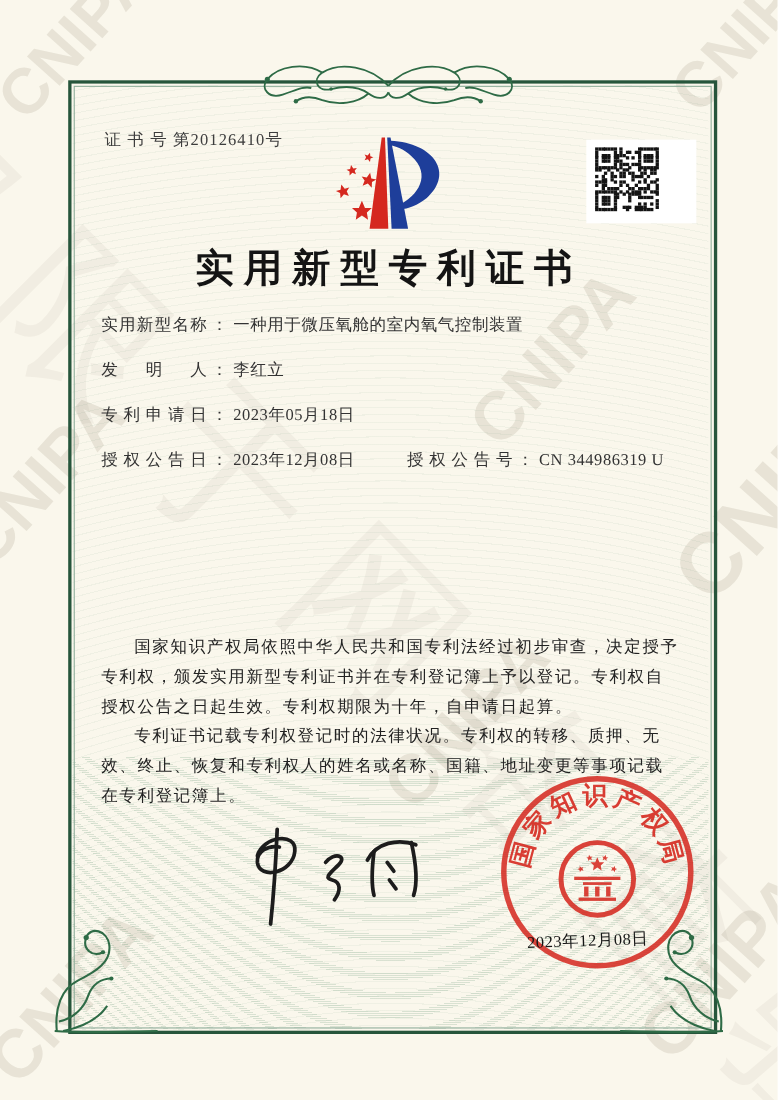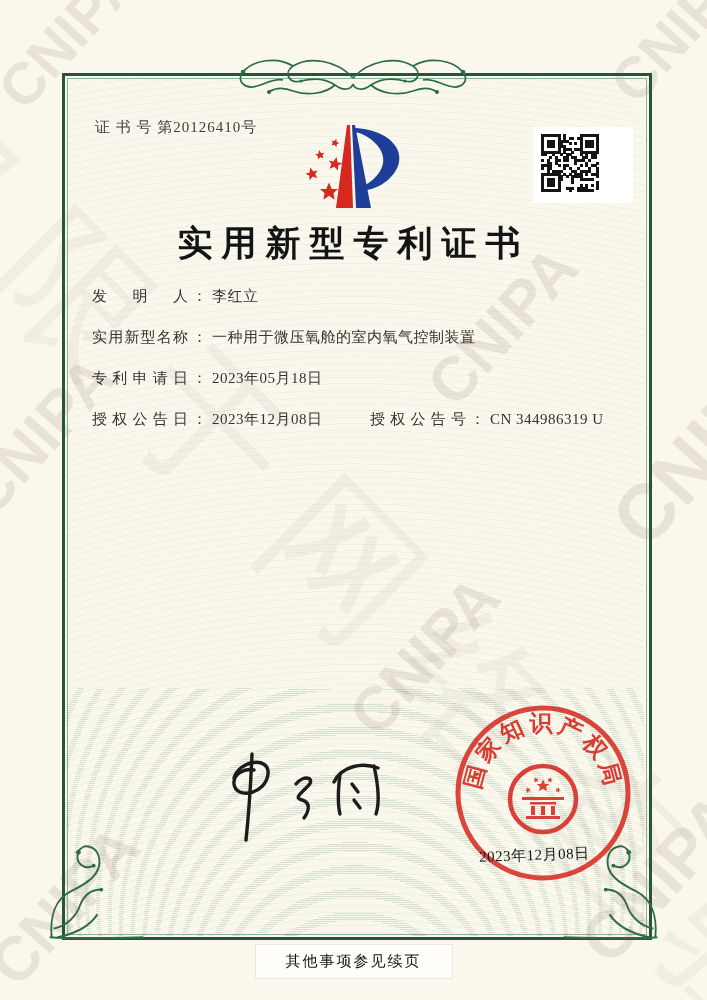--- a/index.html
+++ b/index.html
@@ -364,36 +364,40 @@
         <i style="left:44.2px;top:55.2px;width:3px;height:3px"></i>
         <i style="left:47.0px;top:55.2px;width:3px;height:3px"></i>
         <i style="left:49.7px;top:55.2px;width:3px;height:3px"></i>
       </div>
   </div>
 
   <div class="title">实用新型专利证书</div>
 
   <div class="fields">
     <div class="frow">
-      <span class="flabel">发明人</span><span class="fcolon">：</span><span class="fvalue">李红立</span>
+      <span class="flabel">实用新型名称</span><span class="fcolon">：</span><span class="fvalue">一种用于微压氧舱的室内氧气控制装置</span>
     </div>
     <div class="frow">
-      <span class="flabel">实用新型名称</span><span class="fcolon">：</span><span class="fvalue">一种用于微压氧舱的室内氧气控制装置</span>
+      <span class="flabel">发明人</span><span class="fcolon">：</span><span class="fvalue">李红立</span>
     </div>
     <div class="frow">
       <span class="flabel">专利申请日</span><span class="fcolon">：</span><span class="fvalue">2023年05月18日</span>
     </div>
     <div class="frow">
       <span class="flabel">授权公告日</span><span class="fcolon">：</span><span class="fvalue">2023年12月08日</span>
       <span class="fright">
         <span class="flabel">授权公告号</span><span class="fcolon">：</span><span class="fvalue">CN 344986319 U</span>
       </span>
     </div>
   </div>
 
+  <div class="body-text">
+    <p>国家知识产权局依照中华人民共和国专利法经过初步审查，决定授予专利权，颁发实用新型专利证书并在专利登记簿上予以登记。专利权自授权公告之日起生效。专利权期限为十年，自申请日起算。</p>
+    <p>专利证书记载专利权登记时的法律状况。专利权的转移、质押、无效、终止、恢复和专利权人的姓名或名称、国籍、地址变更等事项记载在专利登记簿上。</p>
+  </div>
 
 
   <svg class="signature" viewBox="0 0 210 100">
     <g fill="none" stroke="#1c1c1c" stroke-width="3.4" stroke-linecap="round">
       <path d="M42,30 C47,12 78,8 76,26 C74,46 44,52 42,36 C41,26 52,20 62,22"></path>
       <path d="M60,6 C59,30 57,64 54,92"></path>
       <path d="M104,36 C112,26 124,30 116,38 C108,46 102,50 110,52 C118,54 118,62 112,70"></path>
       <path d="M142,34 C150,18 170,14 186,20"></path>
       <path d="M148,26 C146,42 146,58 148,66"></path>
       <path d="M182,18 C186,36 188,54 184,66"></path>
@@ -418,15 +422,14 @@
       <rect x="72" y="97" width="42" height="3"></rect>
       <rect x="80" y="102" width="26" height="2.5"></rect>
       <rect x="81" y="106" width="4" height="9"></rect>
       <rect x="91" y="106" width="4" height="9"></rect>
       <rect x="101" y="106" width="4" height="9"></rect>
       <rect x="76" y="116" width="34" height="3"></rect>
     </g>
   </svg>
   <div class="seal-date">2023年12月08日</div>
 
-  <div class="cont-note">其他事项参见续页</div>
 
 </div>
 
 </body></html>

